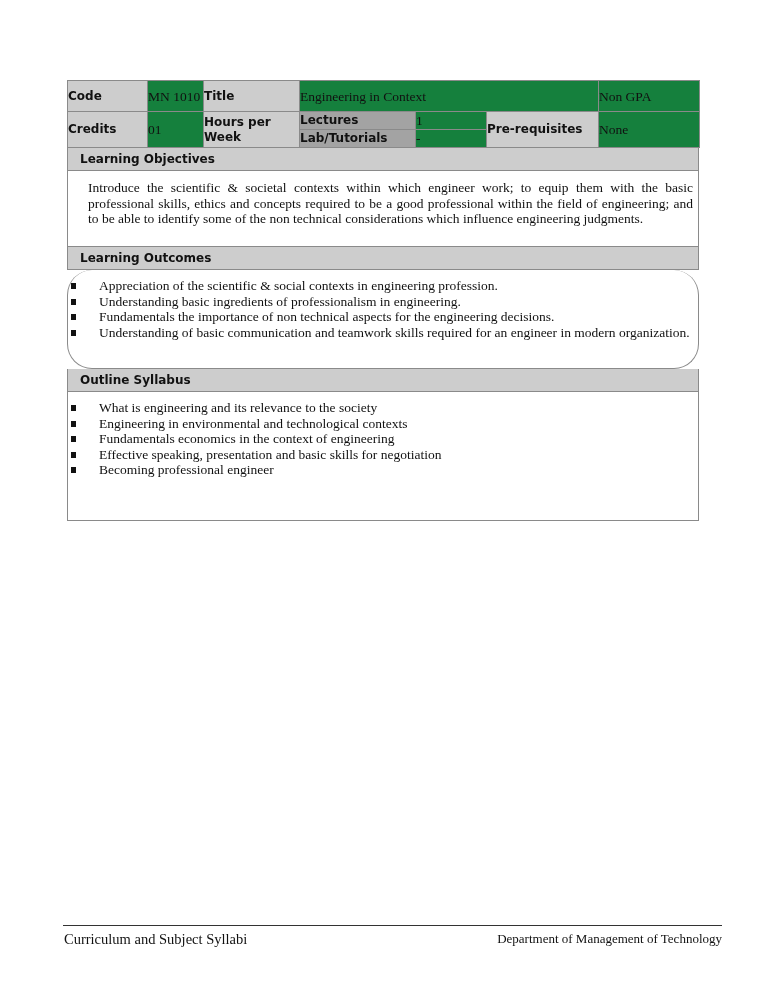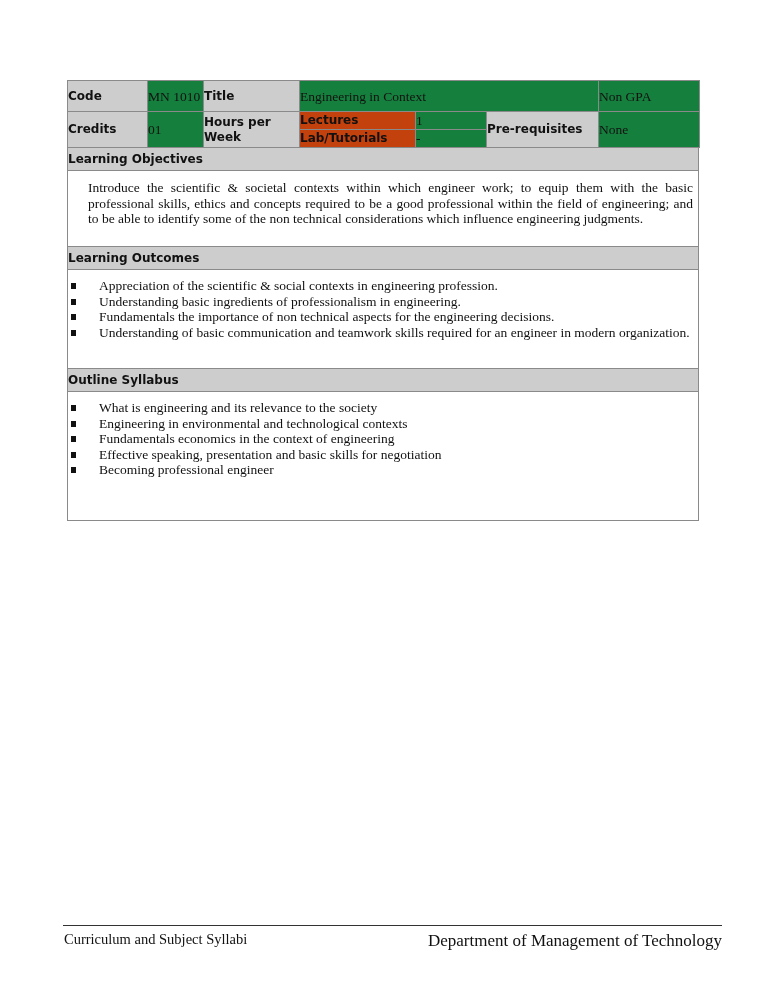--- a/index.html
+++ b/index.html
@@ -7,45 +7,45 @@
     width: 768px; height: 994px; background: #ffffff; position: relative;
     font-family: "Liberation Serif", serif; color: #111;
   }
   .sheet { position: absolute; left: 67px; top: 80px; width: 632px; }
   table.hdr { border-collapse: collapse; width: 632px; table-layout: fixed; }
   table.hdr td {
     border: 1px solid #8a8a8a; vertical-align: middle;
     padding: 0; font-size: 13.5px; line-height: 15px;
   }
   .lbl { background: #cdcdcd; font-family: "DejaVu Sans", sans-serif; font-weight: bold; font-size: 12px !important; }
-  .sublbl { background: #c2410c; font-family: "DejaVu Sans", sans-serif; font-weight: bold; font-size: 12px !important; }
+  .sublbl { background: #a3a3a3; font-family: "DejaVu Sans", sans-serif; font-weight: bold; font-size: 12px !important; }
   .val { background: #15803d; font-family: "Liberation Serif", serif; }
   .r1 td { height: 30px; }
   .r2a td { height: 17px; }
   .r2b td { height: 17px; }
   .section-head {
     background: #cdcdcd; border: 1px solid #8a8a8a; border-top: none;
     font-family: "DejaVu Sans", sans-serif; font-weight: bold; font-size: 12px;
-    height: 22px; line-height: 22px; padding-left: 0;
+    height: 22px; line-height: 22px; padding-left: 12px;
   }
   .section-body {
     border: 1px solid #8a8a8a; border-top: none; background: #fff;
     font-size: 13.5px; line-height: 15.5px;
   }
   .objectives { padding: 9px 5px 14px 20px; text-align: justify; height: 52px; }
   ul.bul { list-style: none; margin: 0; padding: 8px 0 0 0; }
   ul.bul li { position: relative; padding-left: 31px; padding-right: 8px; }
   ul.bul li .bullet {
     position: absolute; left: 3px; top: 5px; width: 5px; height: 6px; background: #111;
   }
-  .outcomes { height: 98px; }
+  .outcomes { height: 98px; border-radius: 25px; }
   .syllabus { height: 128px; }
   .footer-line { position: absolute; left: 63px; top: 925px; width: 659px; height: 0; border-top: 1.5px solid #333; }
   .footer-left { position: absolute; left: 64px; top: 931px; font-size: 14.5px; }
-  .footer-right { position: absolute; right: 46px; top: 931px; font-size: 17px; }
+  .footer-right { position: absolute; right: 46px; top: 931px; font-size: 13px; }
 </style>
 </head>
 <body>
 
 <div class="sheet">
   <table class="hdr">
     <colgroup>
       <col style="width:80px">
         <col style="width:56px">
         <col style="width:96px">

